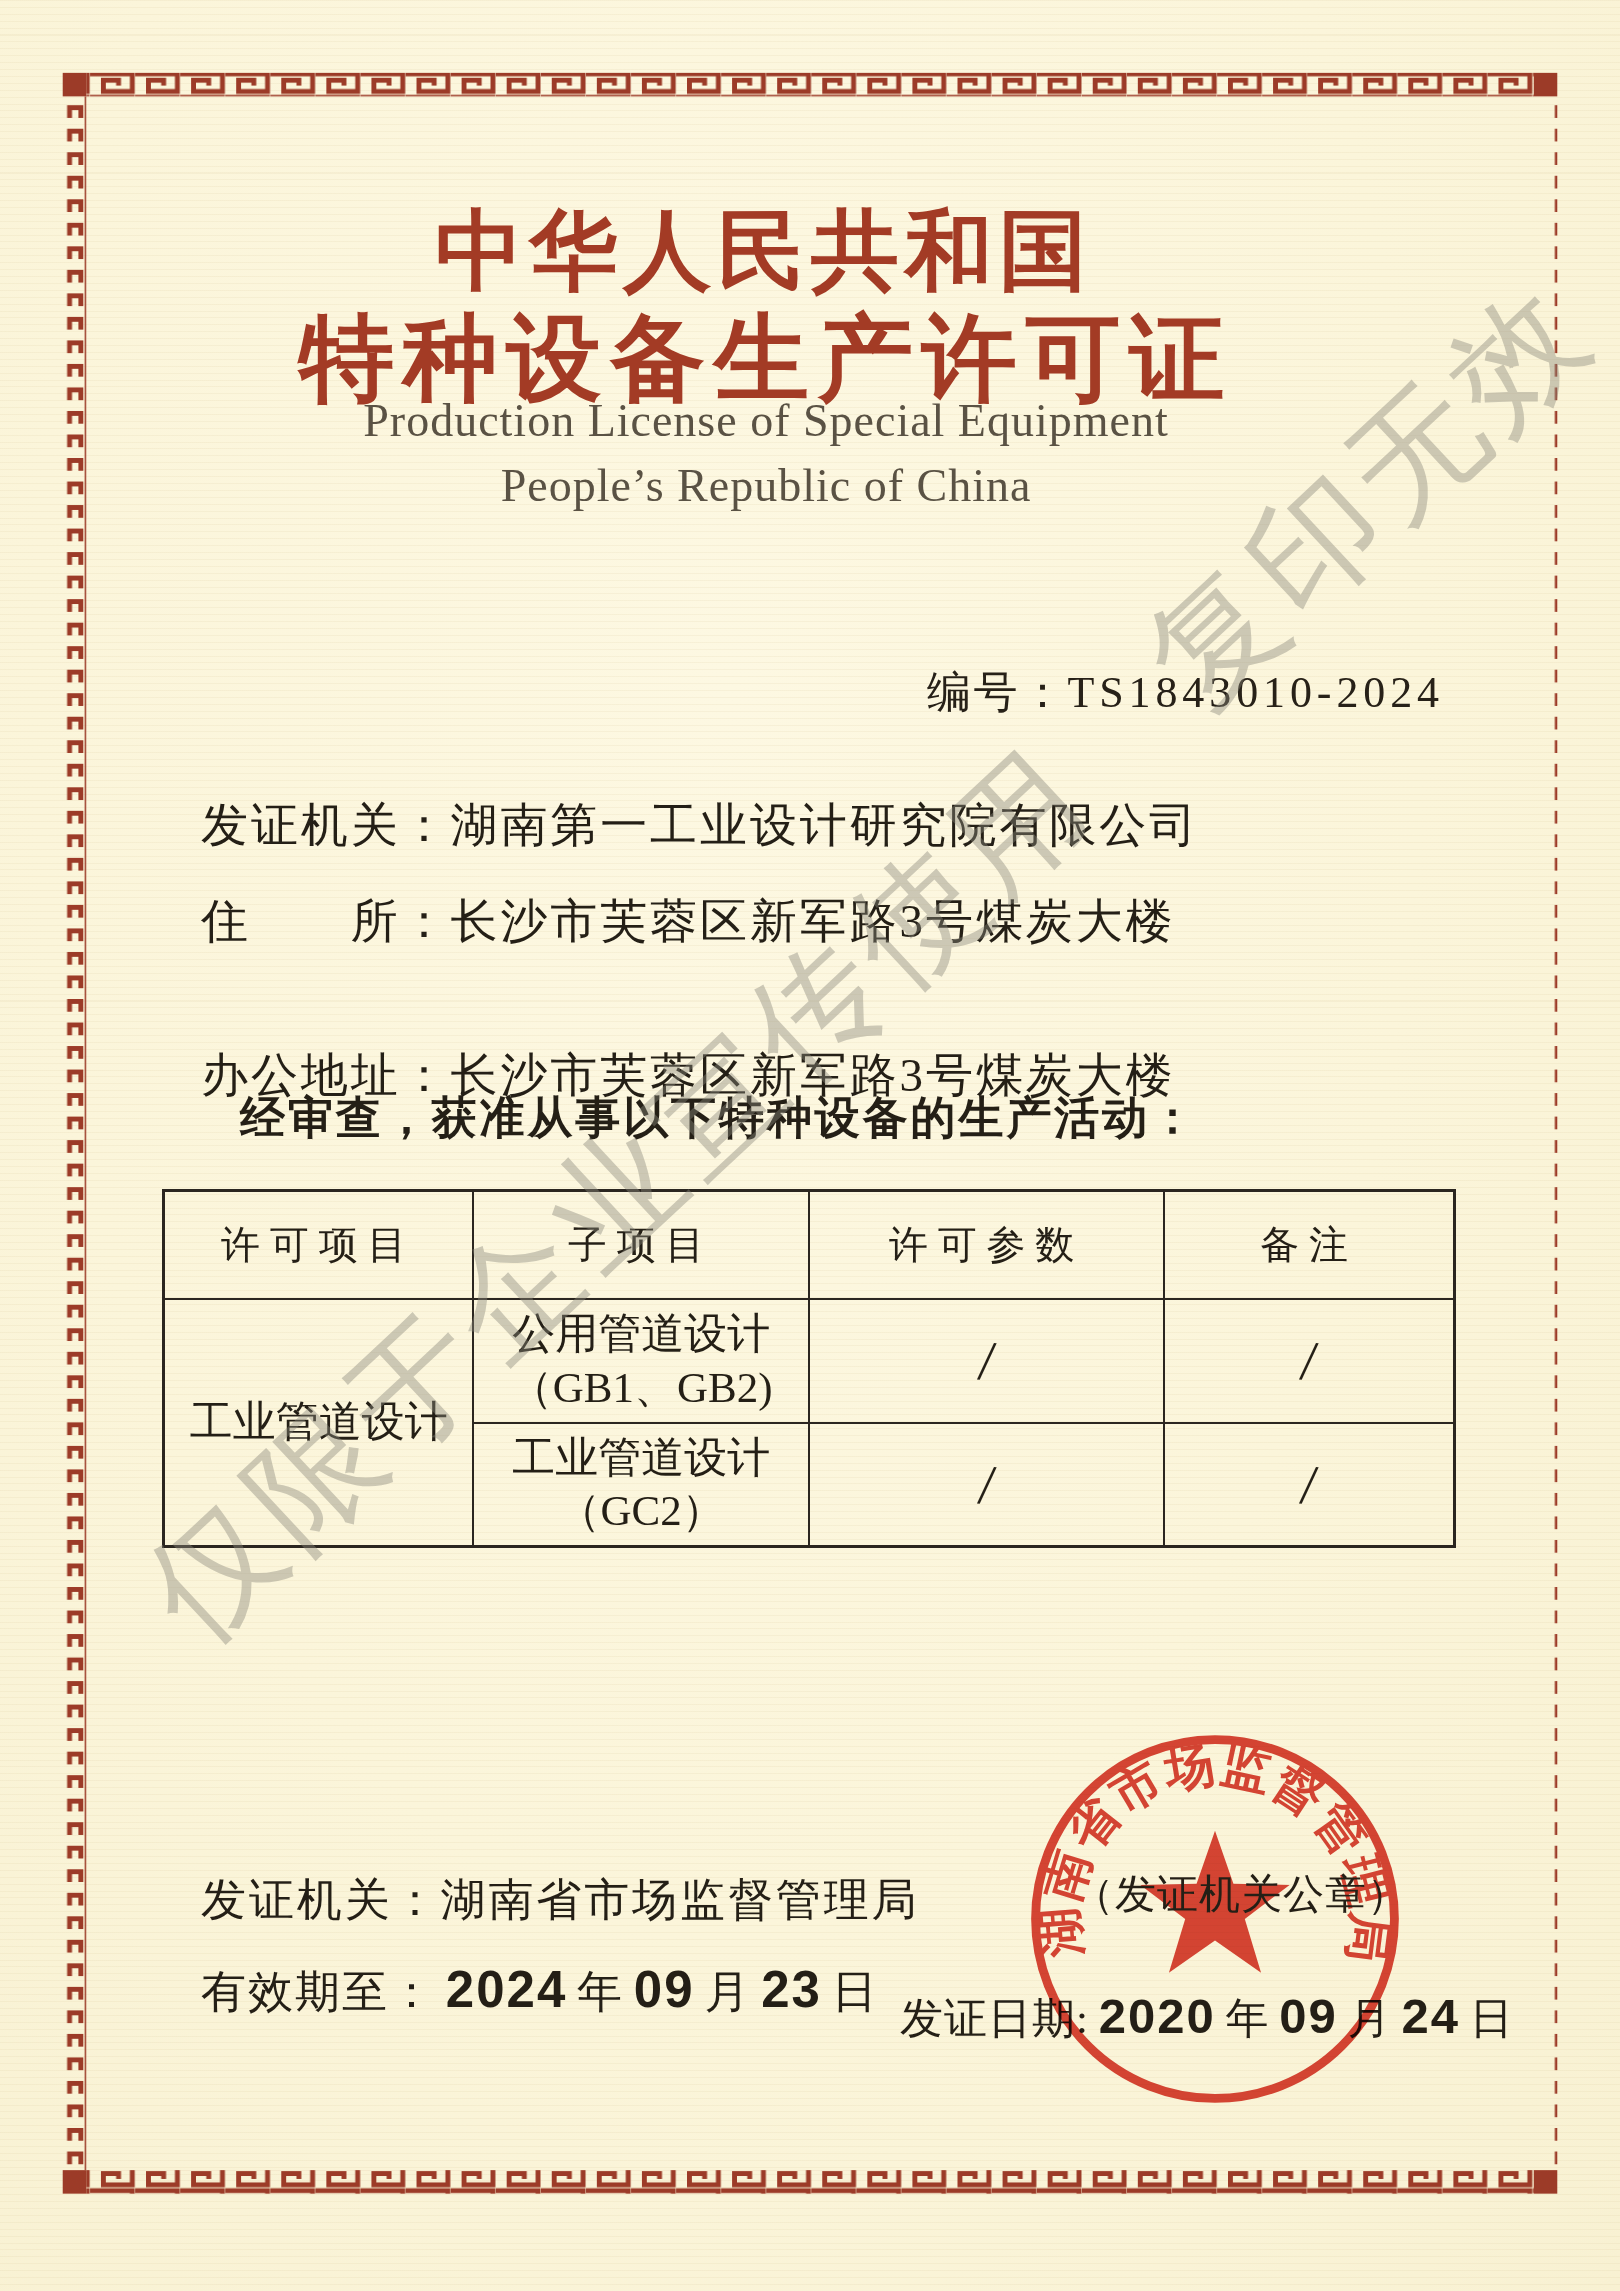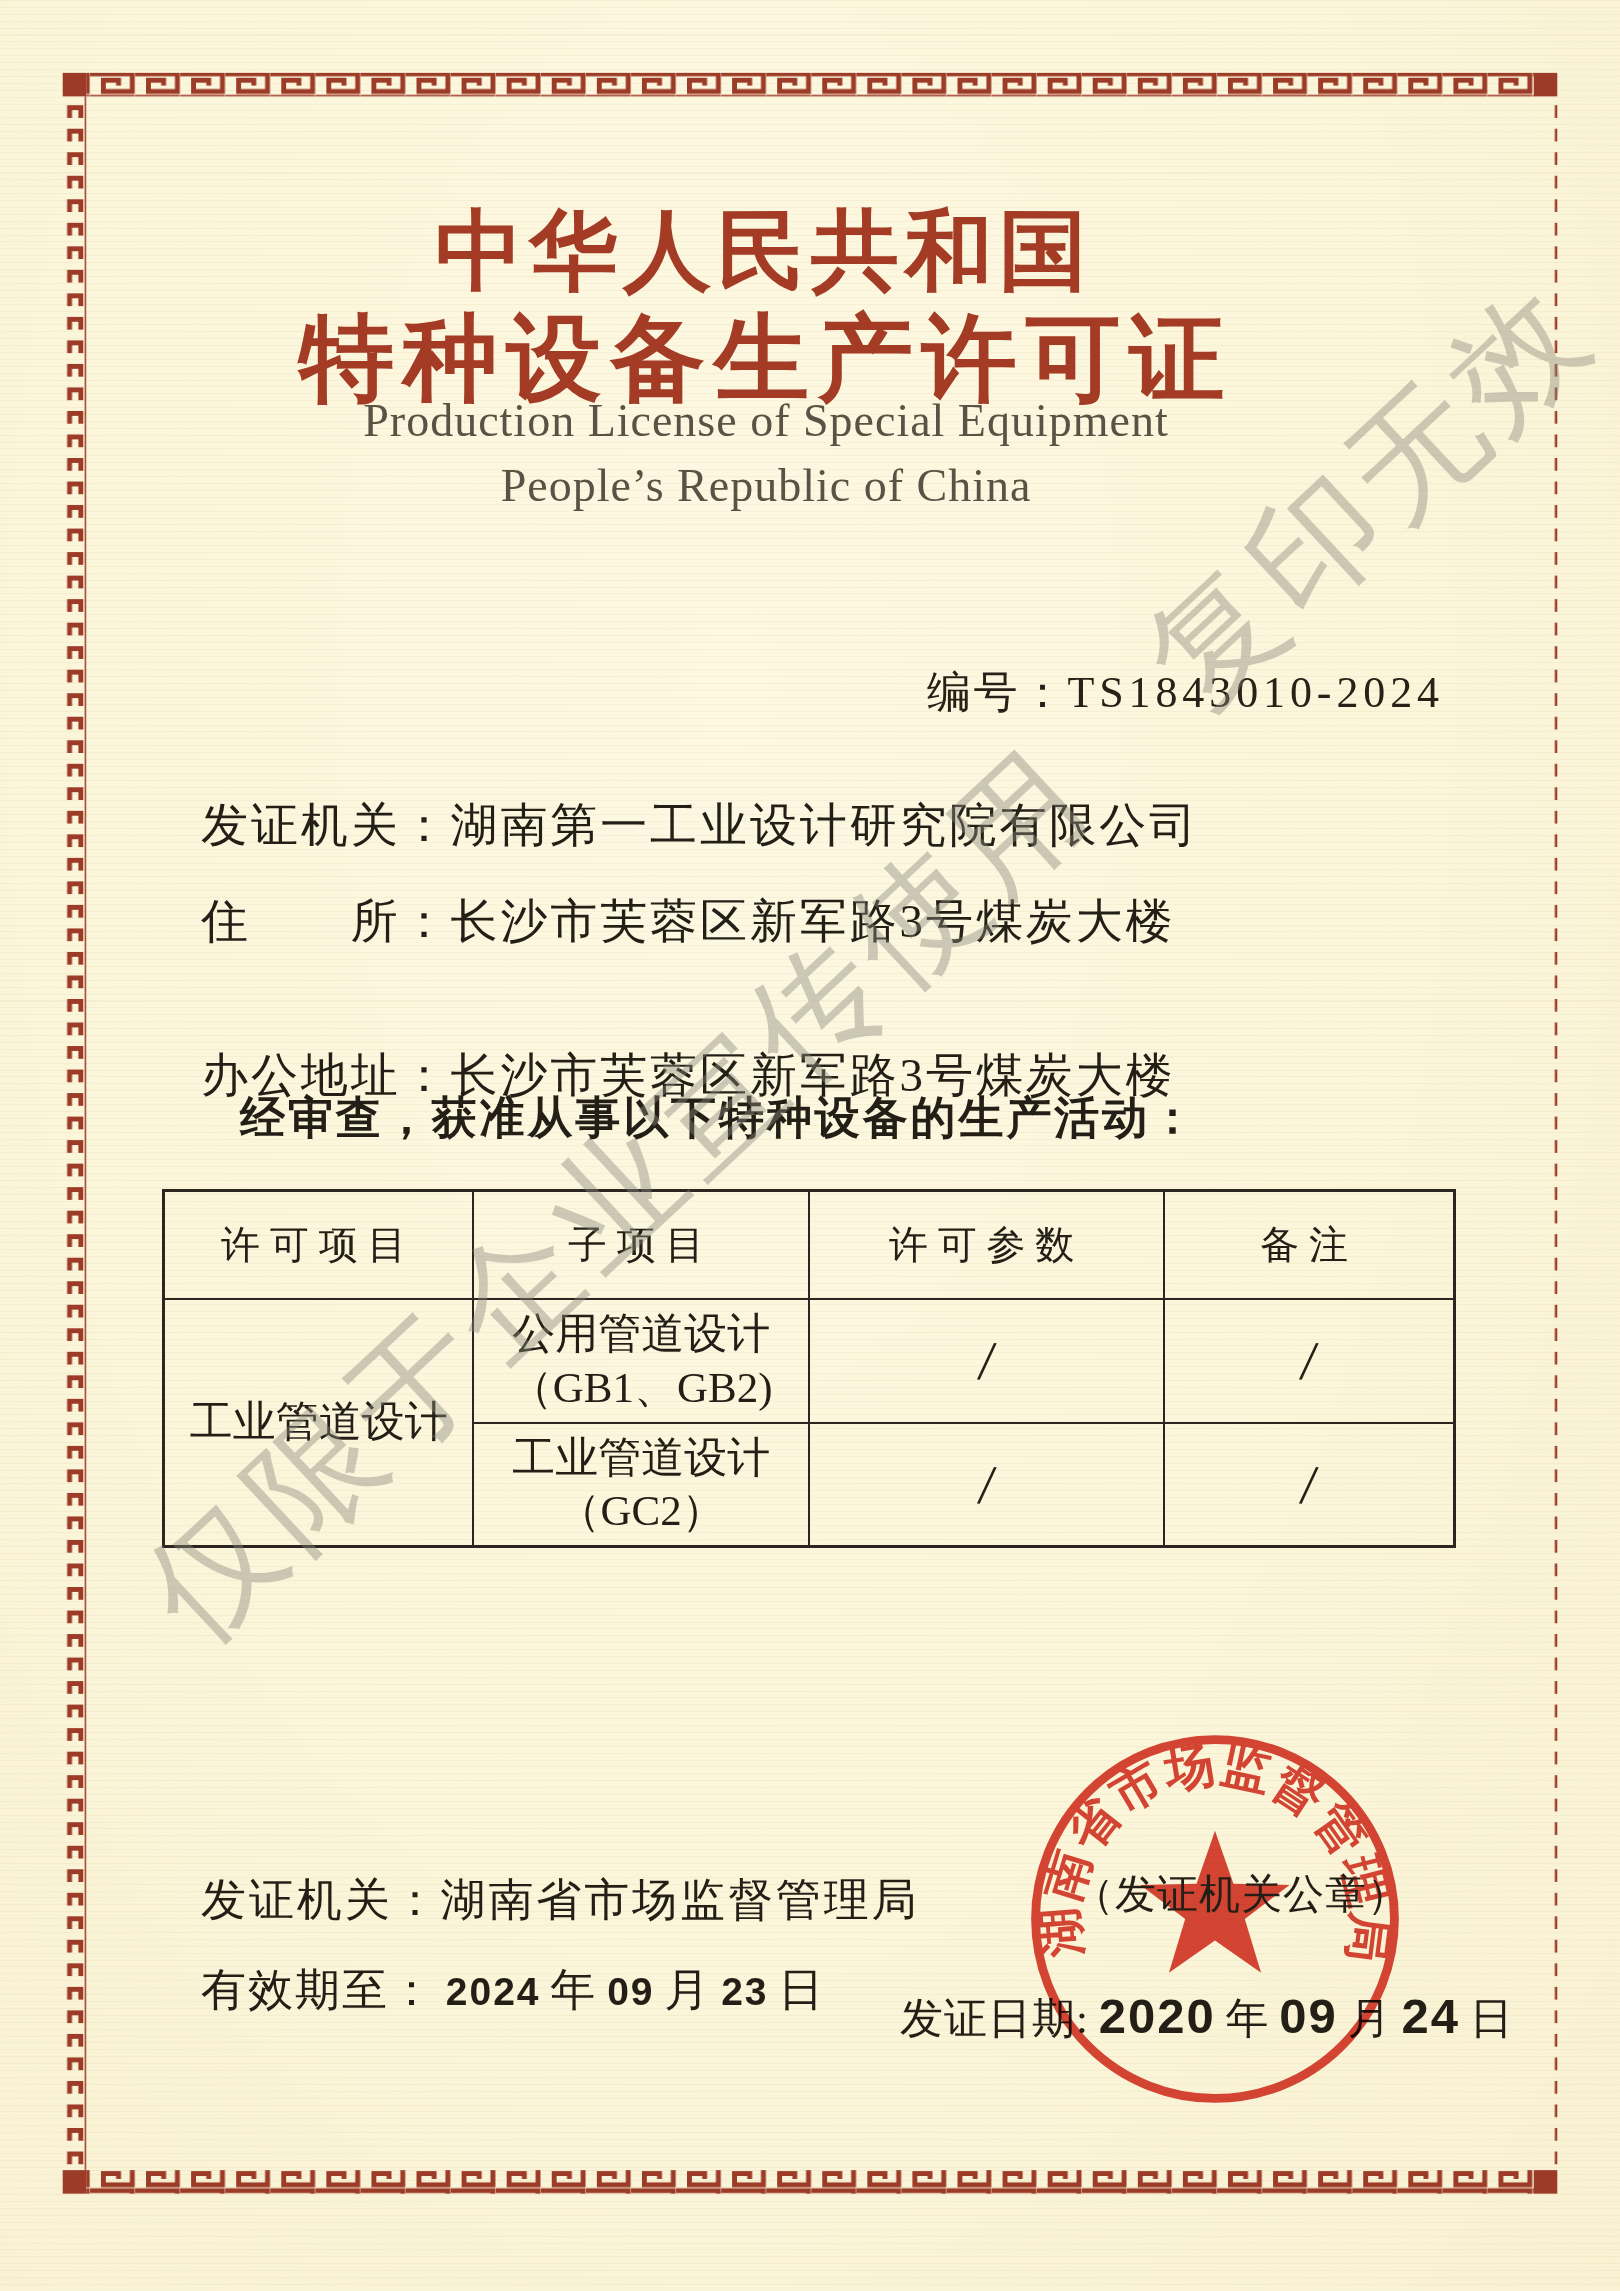--- a/index.html
+++ b/index.html
@@ -57,21 +57,21 @@
   .slash{font-size:57px;font-weight:300;transform:rotate(6deg);display:inline-block;}
 
   
   .foot-line{position:absolute;z-index:2;white-space:nowrap;color:#241f16;}
   .issuer{left:201px;top:1870px;font-size:45px;letter-spacing:2.9px;}
   .seal-note{left:1073px;top:1867px;font-size:41px;letter-spacing:1px;z-index:5;}
   .valid{left:201px;top:1960px;font-size:45px;letter-spacing:2px;}
   .issue{left:900px;top:1988px;font-size:43px;letter-spacing:1px;}
   .date-num{
     font-family:"Liberation Sans","DejaVu Sans",sans-serif;
-    font-weight:bold;font-size:39px;letter-spacing:2px;padding:0 9.8px;
+    font-weight:bold;font-size:51px;letter-spacing:2px;padding:0 9.8px;
   }
   .issue .date-num{font-size:49px;}
 
   
   .seal-svg{position:absolute;left:1014px;top:1718px;z-index:4;mix-blend-mode:multiply;opacity:.93;}
 
   
   .watermark{
     position:absolute;left:181px;top:1524px;z-index:3;
     font-family:"Liberation Sans","DejaVu Sans",sans-serif;

